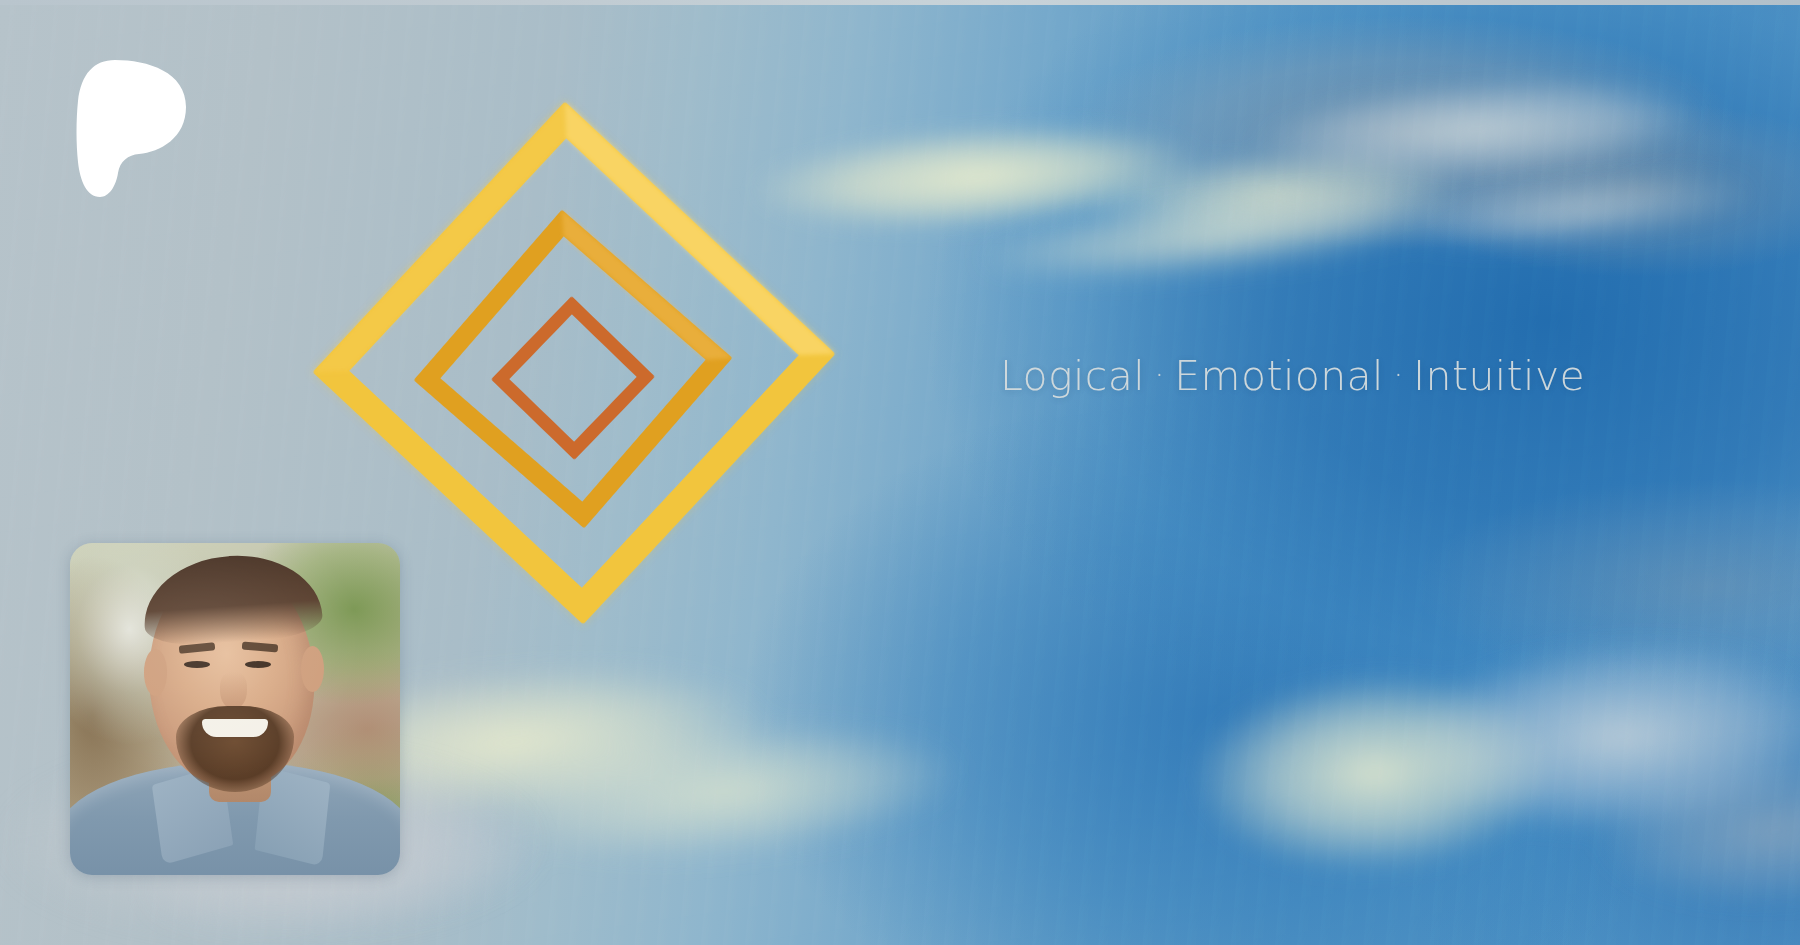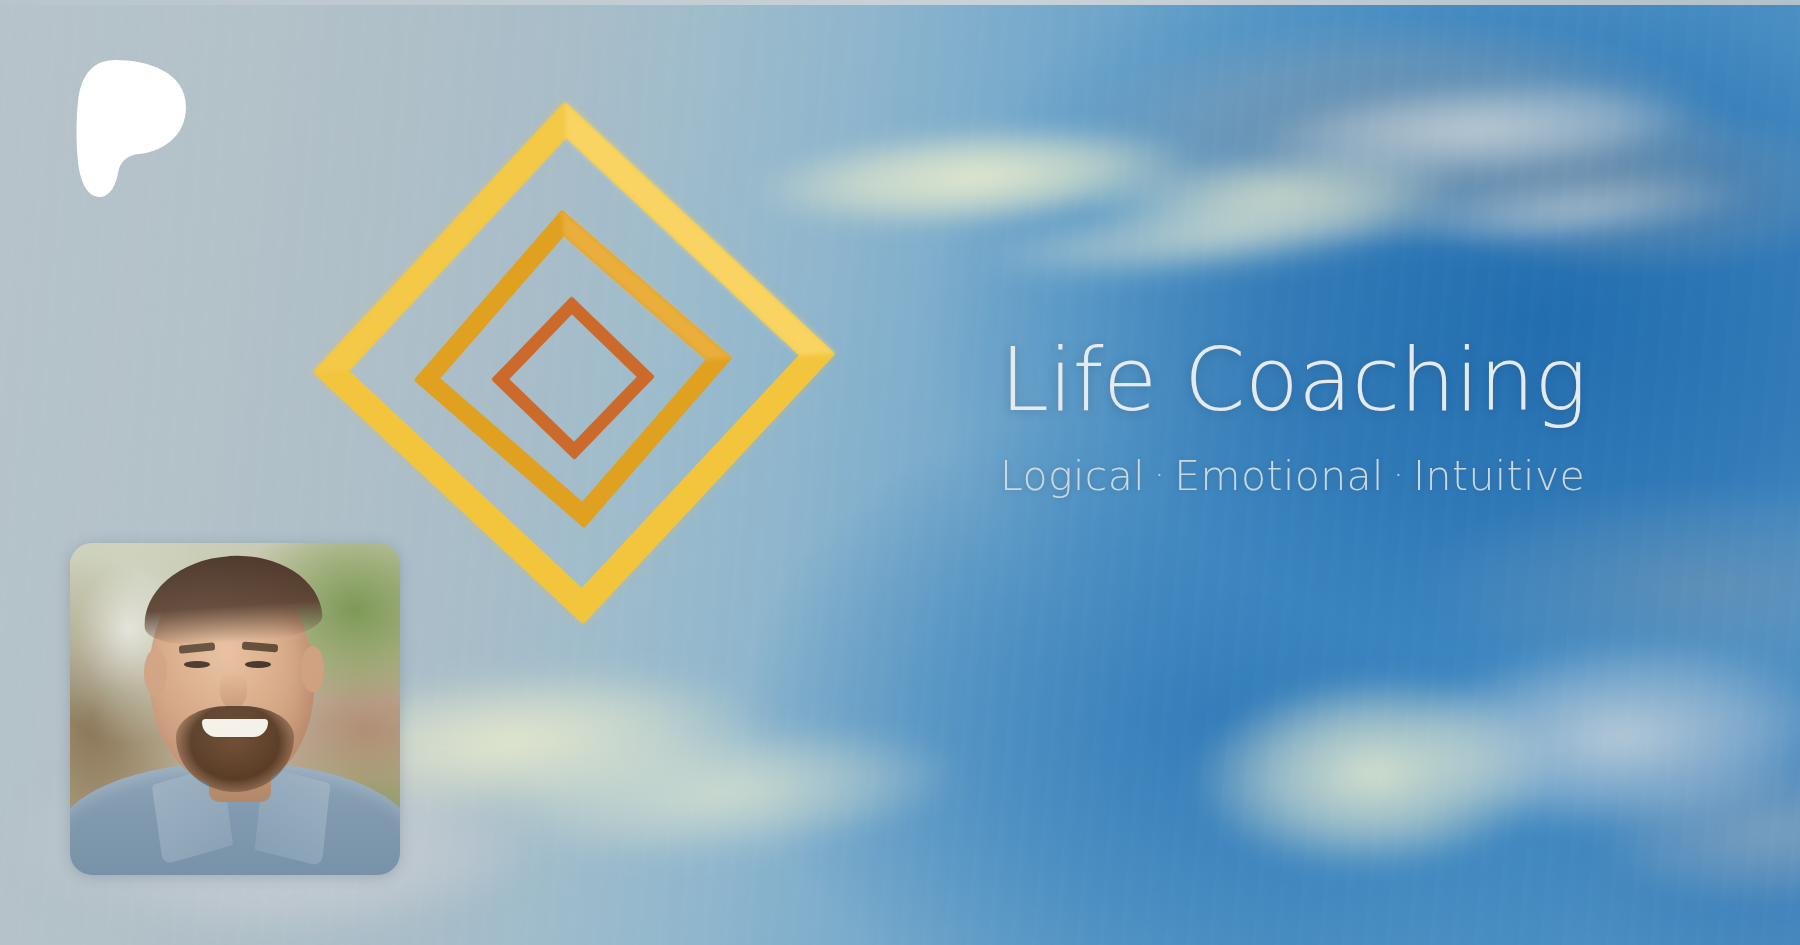--- a/index.html
+++ b/index.html
@@ -529,21 +529,20 @@
 
   <div class="diamond-art">
     <div class="diamond diamond-outer"></div>
     <div class="diamond diamond-outer-gloss"></div>
     <div class="diamond diamond-mid"></div>
     <div class="diamond diamond-mid-gloss"></div>
     <div class="diamond diamond-inner"></div>
   </div>
 
   <div class="title-block">
-    <span class="title-line">Life Coaching</span>
     <span class="tagline">
       <span>Logical</span><span class="sep">·</span><span>Emotional</span><span class="sep">·</span><span>Intuitive</span>
     </span>
   </div>
 
   <div class="patreon-mark">
     <svg viewBox="0 0 118 140" xmlns="http://www.w3.org/2000/svg">
       <path d="M41 2 C74 2 112 14 112 49 C112 80 86 94 65 96
                C54 97 46 103 44 115 C42 128 35 139 26 139
                C13 139 6 123 4 104 C2 86 2 62 4 43

